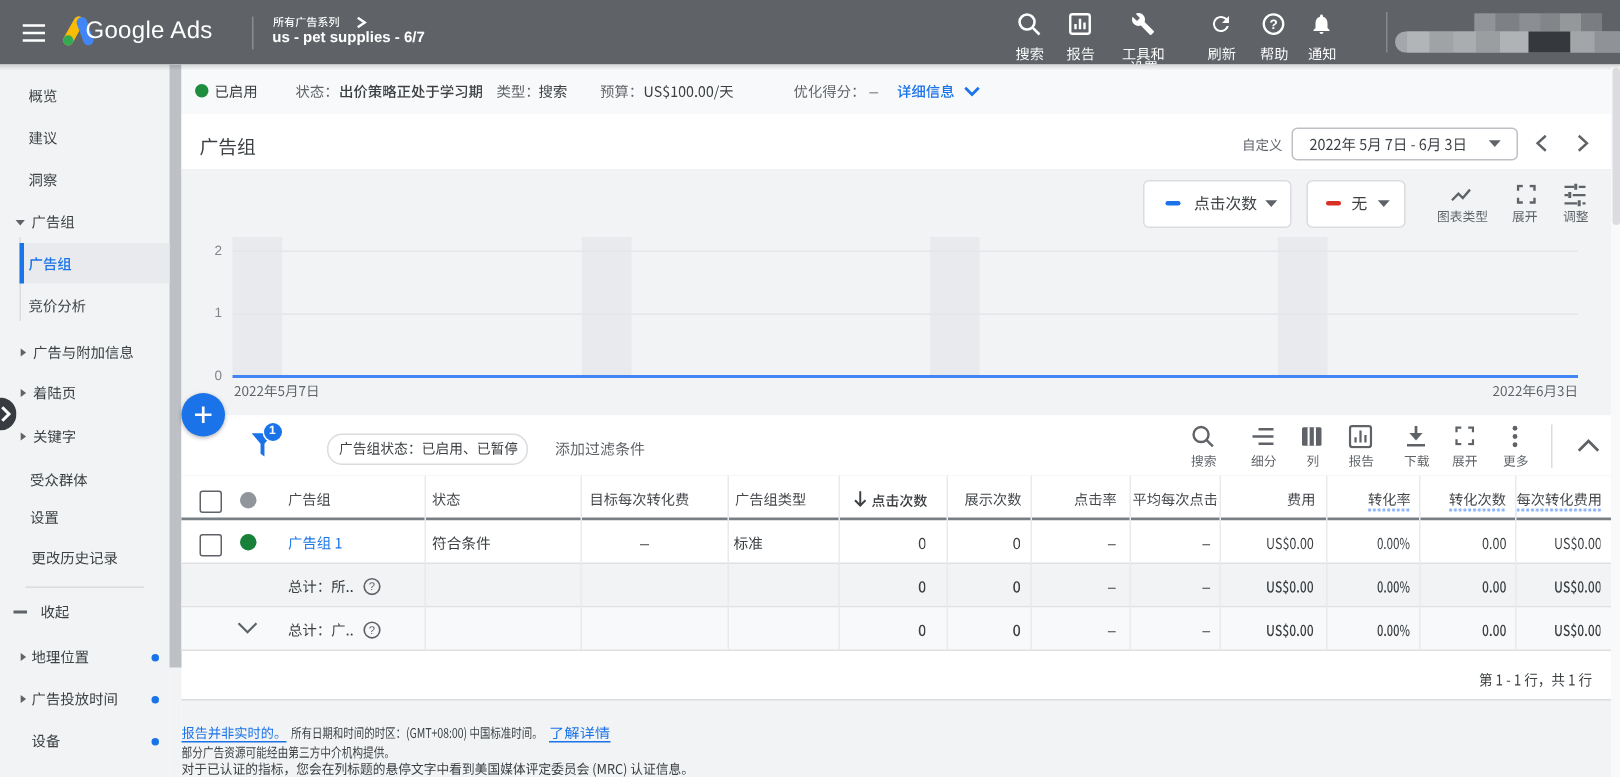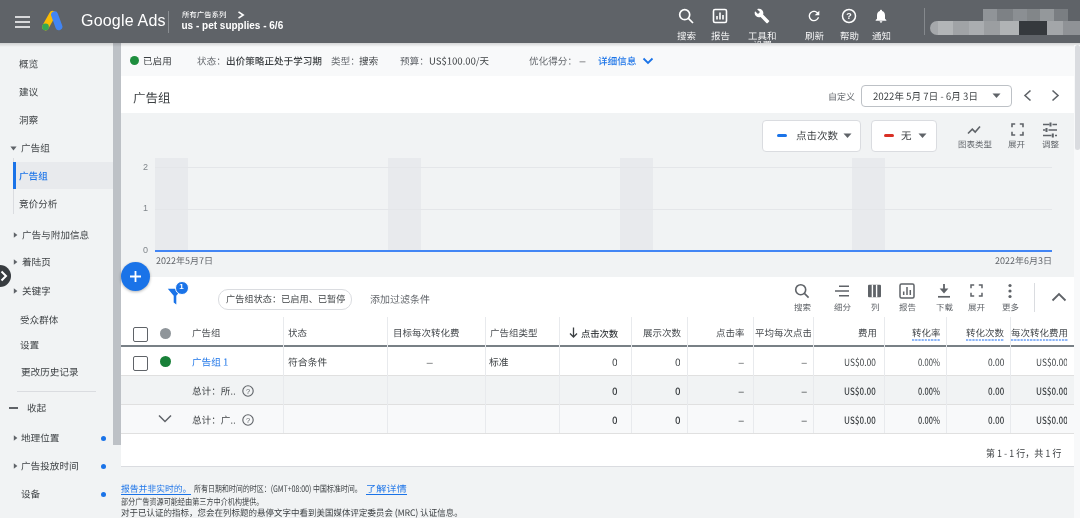--- a/index.html
+++ b/index.html
@@ -4,34 +4,34 @@
 <div class="t" style="left:15px;top:16px;"><svg width="15" height="12" viewBox="0 0 15 12">
       <g stroke="#fff" stroke-width="1.6">
         <path d="M0 1h15M0 6h15M0 11h15"></path>
       </g>
     </svg></div>
 <div class="t" style="left:41px;top:10px;"><svg width="22" height="21" viewBox="0 0 22 21">
       <line x1="4.5" y1="16.9" x2="11.5" y2="4.3" stroke="#fbbc04" stroke-width="6.8" stroke-linecap="round"></line>
       <line x1="13.6" y1="4.9" x2="17.9" y2="16.7" stroke="#4285f4" stroke-width="7" stroke-linecap="round"></line>
       <circle cx="4.5" cy="16.9" r="3.4" fill="#34a853"></circle>
     </svg></div>
-<div class="lt" style="font-size:16px;color:#ffffff;font-weight:400;letter-spacing:0.2px;left:81px;top:12.5px;">Google Ads</div>
+<div class="lt" style="font-size:16px;color:#ffffff;font-weight:400;letter-spacing:0.2px;left:57px;top:12.5px;">Google Ads</div>
 <div style="position:absolute;left:168px;top:11px;width:1px;height:22px;background:#8a8e92;"></div>
 <div class="t" style="left:181.5px;top:10.1px;"><svg width="44.4" height="10" viewBox="0 0 44.4 10" fill="#ffffff">
       <path transform="translate(0.0,7.4)" d="M3.9 -5.5V-3.1C3.9 -2.1 3.9 -0.7 2.9 0.2C3.1 0.3 3.4 0.5 3.5 0.6C4.5 -0.3 4.7 -1.9 4.7 -3.1H5.6V0.6H6.3V-3.1H7.1V-3.8H4.7V-5C5.5 -5.1 6.4 -5.3 7 -5.6L6.5 -6.2C5.9 -5.9 4.9 -5.7 3.9 -5.5ZM1.4 -2.7V-2.9V-3.8H2.7V-2.7ZM3.2 -6.1C2.6 -5.8 1.6 -5.7 0.7 -5.5V-2.9C0.7 -1.9 0.7 -0.7 0.2 0.2C0.3 0.3 0.6 0.5 0.7 0.7C1.2 -0.1 1.3 -1.1 1.4 -2.1H3.3V-4.4H1.4V-5C2.2 -5.1 3 -5.3 3.7 -5.5Z"></path>
       <path transform="translate(7.4,7.4)" d="M2.8 -6.3C2.7 -5.9 2.6 -5.6 2.5 -5.3H0.4V-4.7H2.2C1.7 -3.7 1.1 -2.9 0.2 -2.3C0.4 -2.2 0.6 -1.9 0.7 -1.8C1.1 -2.1 1.5 -2.4 1.8 -2.8V0.6H2.5V-0.8H5.4V-0.2C5.4 -0.1 5.4 -0.1 5.3 -0.1C5.1 -0 4.7 -0 4.3 -0.1C4.3 0.1 4.4 0.4 4.5 0.6C5.1 0.6 5.5 0.6 5.8 0.5C6 0.4 6.1 0.2 6.1 -0.2V-3.9H2.6C2.7 -4.2 2.9 -4.4 3 -4.7H7V-5.3H3.3C3.4 -5.6 3.4 -5.8 3.5 -6.1ZM2.5 -2.1H5.4V-1.4H2.5ZM2.5 -2.7V-3.3H5.4V-2.7Z"></path>
       <path transform="translate(14.8,7.4)" d="M3.4 -6.1C3.5 -5.8 3.7 -5.4 3.7 -5.1H1V-2.9C1 -2 1 -0.7 0.3 0.2C0.4 0.3 0.7 0.6 0.8 0.7C1.6 -0.3 1.8 -1.8 1.8 -2.9V-4.5H7V-5.1H4.5C4.5 -5.4 4.3 -5.9 4.2 -6.3Z"></path>
       <path transform="translate(22.2,7.4)" d="M1.7 -6.2C1.5 -5.4 1 -4.6 0.5 -4C0.6 -3.9 1 -3.8 1.1 -3.7C1.3 -3.9 1.6 -4.2 1.8 -4.6H3.5V-3.6H0.4V-2.9H7V-3.6H4.2V-4.6H6.5V-5.2H4.2V-6.2H3.5V-5.2H2.1C2.2 -5.5 2.4 -5.8 2.4 -6ZM1.3 -2.3V0.7H2V0.3H5.4V0.7H6.2V-2.3ZM2 -0.4V-1.6H5.4V-0.4Z"></path>
       <path transform="translate(29.6,7.4)" d="M2 -1.6C1.6 -1.1 1 -0.6 0.4 -0.3C0.6 -0.2 0.9 0.1 1 0.2C1.6 -0.2 2.2 -0.8 2.7 -1.4ZM4.7 -1.3C5.3 -0.9 6 -0.2 6.3 0.2L7 -0.2C6.6 -0.6 5.8 -1.2 5.2 -1.7ZM4.8 -3.3C5 -3.1 5.2 -2.9 5.4 -2.7L2.6 -2.6C3.6 -3.1 4.7 -3.7 5.7 -4.5L5.1 -4.9C4.8 -4.6 4.4 -4.4 4 -4.1L2.3 -4C2.8 -4.4 3.3 -4.8 3.8 -5.2C4.7 -5.3 5.7 -5.5 6.4 -5.6L5.9 -6.2C4.7 -5.9 2.6 -5.7 0.7 -5.7C0.8 -5.5 0.9 -5.2 0.9 -5C1.5 -5.1 2.2 -5.1 2.8 -5.2C2.4 -4.7 1.9 -4.3 1.7 -4.2C1.5 -4.1 1.3 -4 1.2 -3.9C1.2 -3.8 1.3 -3.5 1.3 -3.3C1.5 -3.4 1.7 -3.4 3.1 -3.5C2.5 -3.2 2 -2.9 1.8 -2.8C1.3 -2.6 1 -2.4 0.8 -2.4C0.8 -2.2 0.9 -1.9 1 -1.8C1.2 -1.8 1.5 -1.9 3.4 -2V-0.2C3.4 -0.1 3.4 -0.1 3.2 -0.1C3.1 -0.1 2.7 -0.1 2.3 -0.1C2.4 0.1 2.5 0.4 2.5 0.6C3.1 0.6 3.5 0.6 3.8 0.5C4 0.3 4.1 0.1 4.1 -0.2V-2.1L5.8 -2.2C6 -2 6.2 -1.7 6.3 -1.6L6.9 -1.9C6.6 -2.4 5.9 -3 5.4 -3.6Z"></path>
       <path transform="translate(37.0,7.4)" d="M4.7 -5.4V-1.2H5.4V-5.4ZM6.2 -6.2V-0.2C6.2 -0.1 6.2 -0.1 6 -0.1C5.9 -0.1 5.5 -0.1 5.1 -0.1C5.2 0.1 5.3 0.4 5.4 0.6C5.9 0.6 6.3 0.6 6.6 0.5C6.8 0.4 6.9 0.2 6.9 -0.2V-6.2ZM1.3 -2.2C1.6 -1.9 2.1 -1.6 2.3 -1.3C1.9 -0.7 1.2 -0.2 0.5 0.1C0.7 0.2 0.9 0.5 0.9 0.7C2.6 -0.1 3.7 -1.5 4 -4.1L3.6 -4.2L3.5 -4.2H2C2.1 -4.5 2.2 -4.9 2.2 -5.2H4.2V-5.9H0.4V-5.2H1.5C1.3 -4.1 0.9 -3.1 0.3 -2.5C0.5 -2.4 0.7 -2.1 0.9 -2C1.2 -2.4 1.5 -3 1.7 -3.6H3.3C3.2 -3 3 -2.4 2.7 -1.9C2.4 -2.2 2 -2.5 1.7 -2.7Z"></path>
     </svg></div>
 <div class="t" style="left:237px;top:11px;"><svg width="8" height="8" viewBox="0 0 8 8">
       <path d="M1.5 0.8l4.7 3.2-4.7 3.2" stroke="#fff" stroke-width="1.6" fill="none"></path>
     </svg></div>
-<div class="lt" style="font-size:10px;color:#ffffff;font-weight:700;left:181.5px;top:21.0px;">us - pet supplies - 6/6</div>
+<div class="lt" style="font-size:10px;color:#ffffff;font-weight:700;left:181.5px;top:21.0px;">us - pet supplies - 6/7</div>
 <div class="t" style="left:678px;top:8px;"><svg width="16" height="16" viewBox="0 0 16 16">
       <circle cx="6.7" cy="6.7" r="5" stroke="#fff" stroke-width="1.7" fill="none"></circle>
       <path d="M10.4 10.4L15 15" stroke="#fff" stroke-width="1.7"></path>
     </svg></div>
 <div class="t" style="left:676.5px;top:30.0px;"><svg width="19.0" height="12" viewBox="0 0 19.0 12" fill="#ffffff">
       <path transform="translate(0.0,9.5)" d="M1.6 -8V-6.1H0.4V-5.4H1.6V-3.4L0.4 -2.9L0.6 -2.3L1.6 -2.7V-0.1C1.6 0 1.5 0 1.4 0C1.3 0 1 0 0.6 0C0.7 0.2 0.8 0.5 0.8 0.7C1.4 0.7 1.7 0.7 1.9 0.6C2.2 0.5 2.3 0.3 2.3 -0.1V-2.9L3.3 -3.3L3.2 -4L2.3 -3.6V-5.4H3.2V-6.1H2.3V-8ZM3.6 -2.8V-2.1H4L4 -2.1C4.4 -1.5 4.9 -0.9 5.5 -0.5C4.7 -0.2 3.8 0.1 2.9 0.2C3 0.3 3.1 0.6 3.2 0.8C4.3 0.6 5.3 0.3 6.2 -0.1C6.9 0.3 7.8 0.6 8.7 0.7C8.8 0.6 9 0.3 9.1 0.2C8.3 0 7.5 -0.2 6.8 -0.5C7.6 -1 8.3 -1.7 8.7 -2.6L8.2 -2.8L8.1 -2.8H6.5V-3.7H8.7V-7.2H6.9V-6.6H8V-5.7H6.9V-5.2H8V-4.3H6.5V-8H5.8V-4.3H4.3V-5.2H5.4V-5.7H4.3V-6.6C4.8 -6.7 5.3 -6.9 5.8 -7.2L5.3 -7.6C4.9 -7.4 4.3 -7.1 3.7 -7V-3.7H5.8V-2.8ZM7.7 -2.1C7.3 -1.6 6.8 -1.2 6.2 -0.8C5.6 -1.2 5 -1.6 4.7 -2.1Z"></path>
       <path transform="translate(9.5,9.5)" d="M6 -1C6.8 -0.6 7.8 0.1 8.3 0.6L8.9 0.1C8.4 -0.3 7.3 -0.9 6.6 -1.3ZM2.8 -1.3C2.2 -0.8 1.4 -0.2 0.6 0.1C0.7 0.2 1 0.4 1.1 0.6C1.9 0.2 2.8 -0.4 3.4 -1ZM1.8 -3C2 -3.1 2.3 -3.1 4 -3.2C3.2 -2.9 2.6 -2.6 2.3 -2.5C1.7 -2.2 1.3 -2.1 1 -2.1C1 -1.9 1.1 -1.6 1.2 -1.5C1.4 -1.5 1.8 -1.6 4.6 -1.8V-0.1C4.6 0 4.5 0.1 4.4 0.1C4.2 0.1 3.7 0.1 3.1 0.1C3.2 0.2 3.3 0.5 3.4 0.7C4.1 0.7 4.6 0.7 4.8 0.6C5.2 0.5 5.2 0.3 5.2 -0.1V-1.8L7.6 -1.9C7.8 -1.7 8.1 -1.4 8.2 -1.2L8.8 -1.6C8.4 -2.1 7.5 -2.9 6.8 -3.4L6.3 -3.1C6.6 -2.9 6.8 -2.7 7.1 -2.4L2.9 -2.2C4.3 -2.7 5.6 -3.3 6.9 -4.1L6.4 -4.6C6 -4.3 5.5 -4 5.1 -3.8L2.9 -3.7C3.6 -4 4.2 -4.4 4.8 -4.8L4.6 -5H8.2V-3.8H8.9V-5.6H5.1V-6.5H8.8V-7.1H5.1V-8H4.4V-7.1H0.7V-6.5H4.4V-5.6H0.6V-3.8H1.3V-5H4.1C3.4 -4.5 2.6 -4 2.3 -3.9C2.1 -3.8 1.8 -3.7 1.7 -3.7C1.7 -3.5 1.8 -3.2 1.8 -3Z"></path>
     </svg></div>
 <div class="t" style="left:712px;top:8px;"><svg width="16" height="16" viewBox="0 0 16 16">
       <rect x="1.5" y="1.5" width="13" height="13" rx="1.5" stroke="#fff" stroke-width="1.6" fill="none"></rect>

